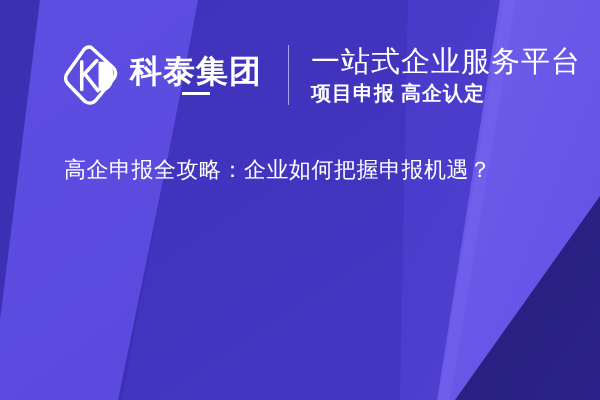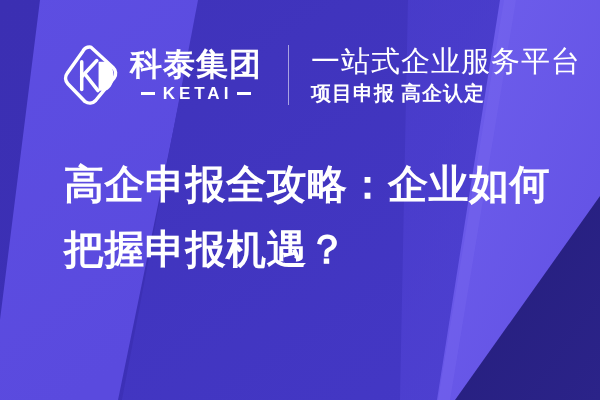--- a/index.html
+++ b/index.html
@@ -131,22 +131,22 @@
     white-space: nowrap;
   }
 
   
   .headline {
     position: absolute;
     left: 64px;
     top: 152px;
     width: 500px;
     color: #ffffff;
-    font-size: 40px;
-    font-weight: 700;
+    font-size: 22px;
+    font-weight: 400;
     line-height: 1.62;
     letter-spacing: 0.5px;
   }
 </style>
 </head>
 <body>
 
 <div class="banner">
 
   <svg class="bg-layer" viewBox="0 0 600 400" preserveAspectRatio="none">
@@ -208,21 +208,20 @@
           </g>
           <g fill="#ffffff">
             <path d="M63 30 L63 80 L72 80 A17 25 0 0 0 72 30 Z"></path>
           </g>
         </svg>
 
         <div class="logo-words">
           <div class="logo-cn">科泰集团</div>
           <div class="logo-en-row">
             <span class="logo-dash"></span>
-            <span class="logo-en">KETAI</span>
             <span class="logo-dash"></span>
           </div>
         </div>
       </div>
 
       <div class="divider"></div>
 
       <div class="slogan-block">
         <div class="slogan-main">一站式企业服务平台</div>
         <div class="slogan-sub">项目申报 高企认定</div>

